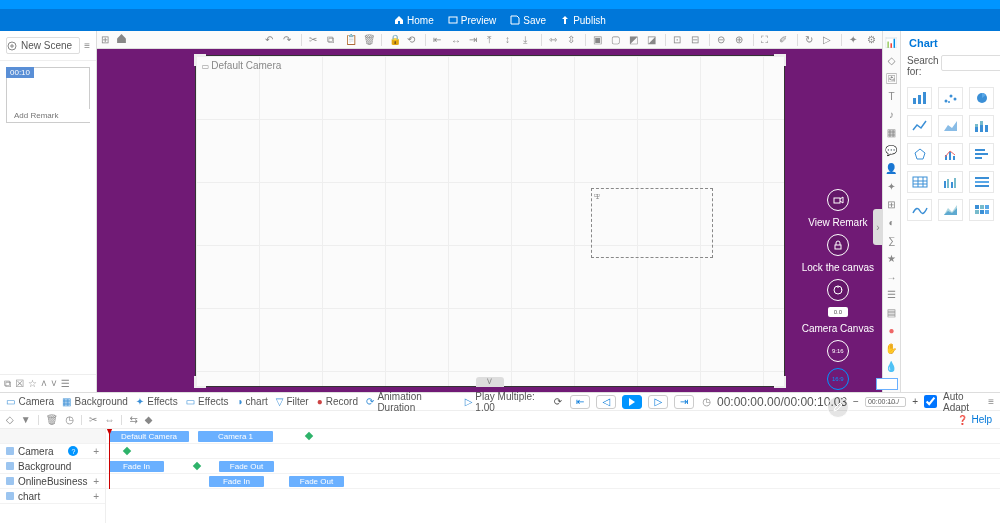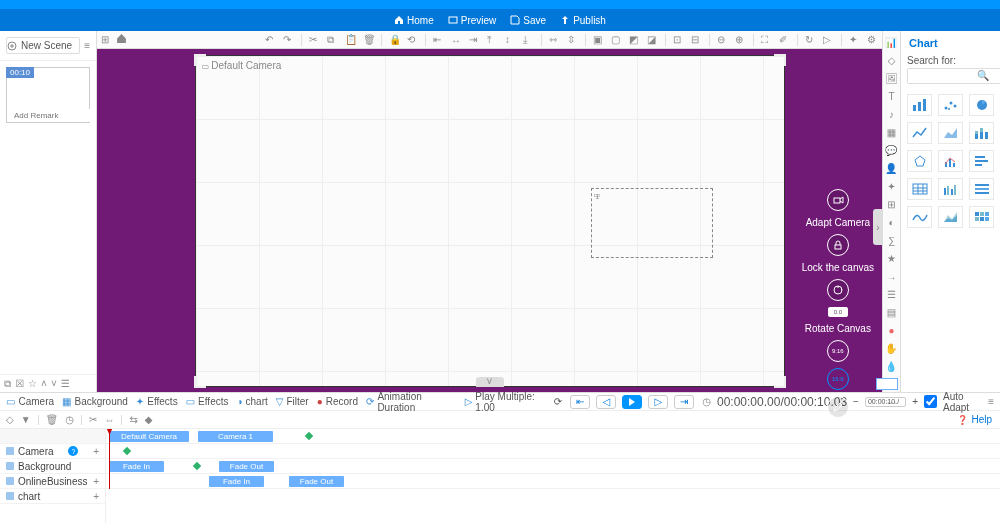--- a/index.html
+++ b/index.html
@@ -35,21 +35,21 @@
 .float-chip{width:20px;height:10px;background:#fff;border-radius:2px;color:#555;font-size:6px;display:flex;align-items:center;justify-content:center}
 .aspect{width:22px;height:22px;border:1.5px solid #fff;border-radius:50%;display:flex;align-items:center;justify-content:center;font-size:6px;color:#fff}
 .aspect.blue{border-color:#0095ff;color:#0095ff}
 .collapse-tab{position:absolute;right:-1px;top:160px;width:10px;height:36px;background:#ddd;border-radius:3px 0 0 3px;display:flex;align-items:center;justify-content:center;color:#888;cursor:pointer;z-index:5}
 .canvas-collapse{position:absolute;bottom:-1px;left:50%;transform:translateX(-50%);width:28px;height:10px;background:#ddd;border-radius:3px 3px 0 0;display:flex;align-items:center;justify-content:center;color:#888;cursor:pointer}
 .rpanel{width:18px;background:#fbfbfb;border-left:1px solid #ddd;display:flex;flex-direction:column;align-items:center;gap:7px;padding-top:6px;color:#888;position:relative}
 .rpanel div{width:12px;height:12px;cursor:pointer;display:flex;align-items:center;justify-content:center}
 .rpanel .thumb-mini{position:absolute;bottom:2px;right:2px;width:22px;height:12px;border:1px solid #6ab0ff;background:#fff}
 .chart-panel{width:100px;background:#fff;border-left:1px solid #ddd;display:flex;flex-direction:column}
 .chart-head{padding:6px 8px;color:#0077d9;font-size:11px;font-weight:bold}
-.chart-search{padding:0 6px 6px;display:flex;flex-direction:column;gap:2px;font-size:9px;color:#555}
+.chart-search{padding:0 6px 6px;display:flex;flex-direction:row;gap:2px;font-size:9px;color:#555}
 .chart-search input{border:1px solid #ddd;border-radius:2px;padding:2px 4px;font-size:9px}
 .chart-grid{display:grid;grid-template-columns:repeat(3,1fr);gap:6px;padding:4px 6px}
 .chart-cell{height:22px;background:#fff;border:1px solid #e8e8e8;display:flex;align-items:center;justify-content:center;cursor:pointer}
 .chart-cell svg{width:16px;height:14px}
 .timeline{background:#fff;height:135px;display:flex;flex-direction:column;border-top:1px solid #ddd}
 .tl-toolbar{height:18px;border-bottom:1px solid #eee;display:flex;align-items:center;padding:0 6px;gap:8px;color:#555;font-size:9px}
 .tl-toolbar .grp{display:flex;align-items:center;gap:3px;cursor:pointer}
 .play-ctrl{display:flex;gap:6px;margin:0 auto}
 .play-ctrl div{width:20px;height:14px;border:1px solid #ccc;border-radius:3px;display:flex;align-items:center;justify-content:center;cursor:pointer;color:#0077d9}
 .timecode{font-size:12px;color:#555}
@@ -196,36 +196,36 @@
           </div>
         <div class="canvas-collapse">˅</div>
       </div>
       <div class="float-tools">
         <div class="float-btn">
             <svg width="12" height="12" viewBox="0 0 12 12">
               <rect x="2" y="4" width="6" height="5" fill="none" stroke="#fff"></rect>
               <path d="M8 5l3-2v6l-3-2" fill="none" stroke="#fff"></path>
             </svg>
           </div>
-        <span>Adapt Camera</span>
+        <span>View Remark</span>
         <div class="float-btn">
             <svg width="10" height="10" viewBox="0 0 10 10">
               <rect x="2" y="5" width="6" height="4" fill="none" stroke="#fff"></rect>
               <path d="M3 5V3a2 2 0 014 0v2" fill="none" stroke="#fff"></path>
             </svg>
           </div>
         <span>Lock the canvas</span>
         <div class="float-btn">
             <svg width="12" height="12" viewBox="0 0 12 12">
               <circle cx="6" cy="6" r="4" fill="none" stroke="#fff"></circle>
               <path d="M6 2v2M10 6l-1-1" stroke="#fff"></path>
             </svg>
           </div>
         <div class="float-chip">0.0</div>
-        <span>Rotate Canvas</span>
+        <span>Camera Canvas</span>
         <div class="aspect">9:16</div>
         <div class="aspect blue">16:9</div>
         <div class="float-btn">
             <svg width="10" height="10" viewBox="0 0 10 10">
               <path d="M1 9l1-3 5-5 2 2-5 5z" fill="none" stroke="#fff"></path>
             </svg>
           </div>
       </div>
       <div class="collapse-tab">›</div>
     </div>

